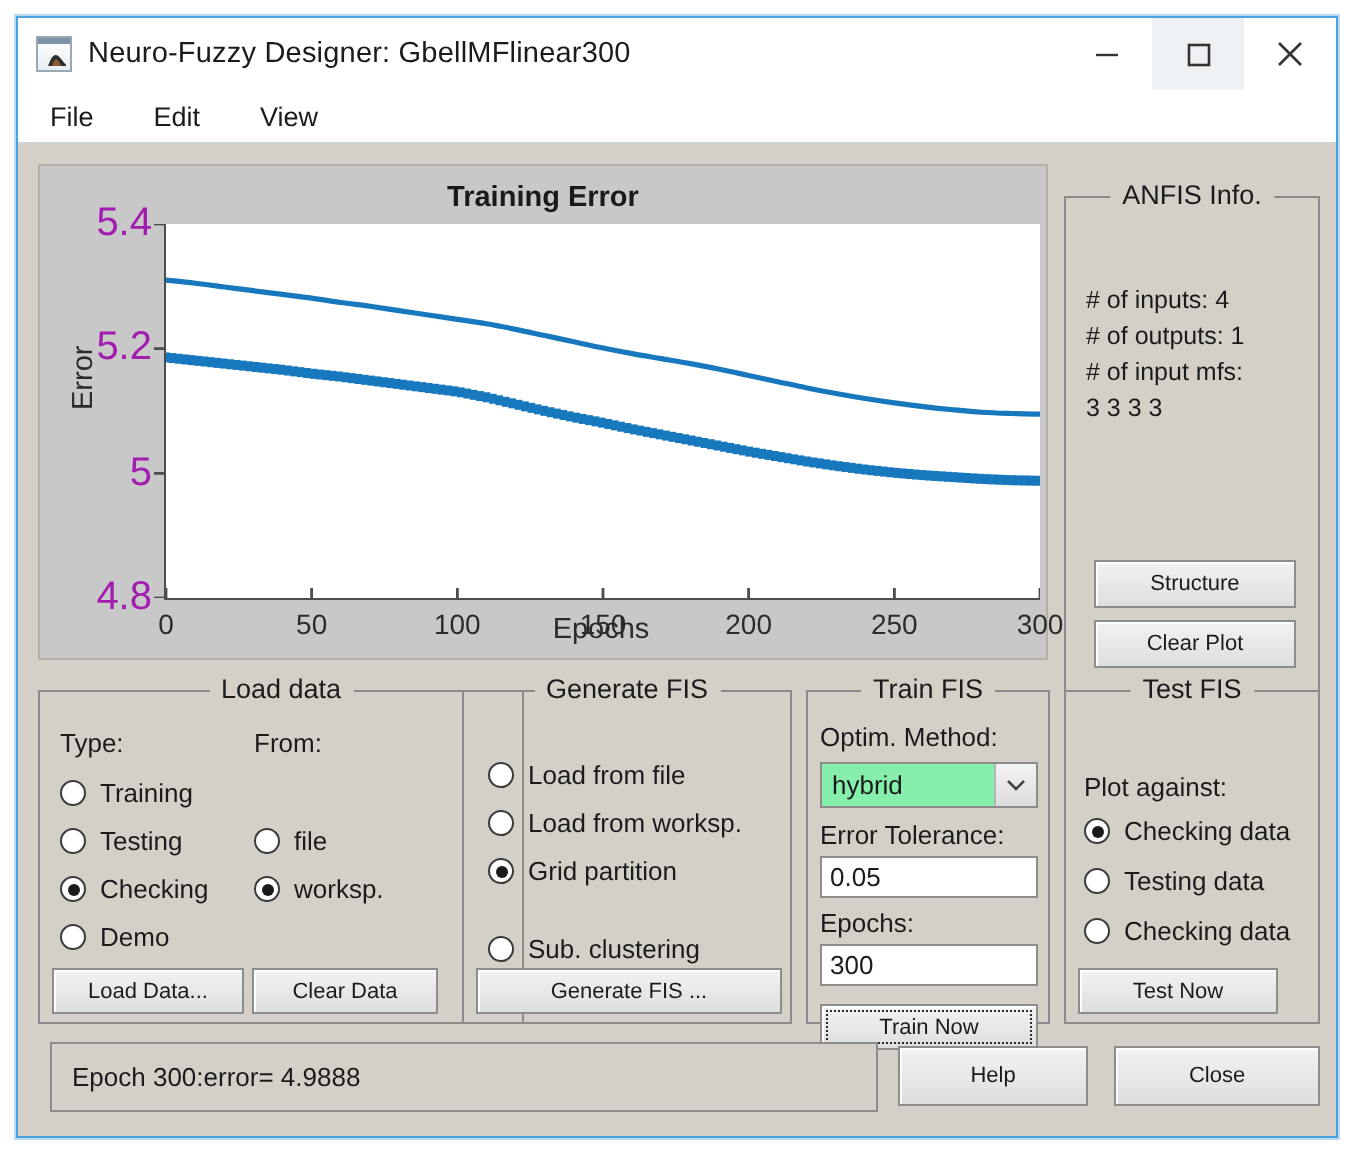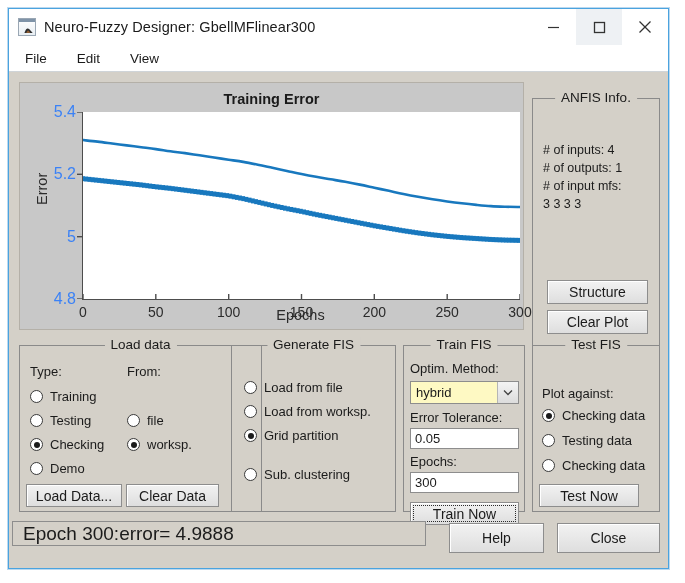--- a/index.html
+++ b/index.html
@@ -136,22 +136,22 @@
     background: #ffffff;
     border-left: 1.6px solid #4d4d4d;
     border-bottom: 1.6px solid #4d4d4d;
     box-sizing: content-box;
   }
   #axes-svg { display: block; }
   .ytick-label {
     position: absolute;
     right: 100%;
     margin-right: 7px;
-    font-size: 16px;
-    color: #3b82f6;
+    font-size: 20px;
+    color: #a21caf;
     white-space: nowrap;
     transform: translateY(-50%);
   }
   .xtick-label {
     position: absolute;
     top: 100%;
     margin-top: 5px;
     font-size: 14px;
     color: #2b2b2b;
     white-space: nowrap;
@@ -211,21 +211,21 @@
     color: #1b1b1b;
     white-space: nowrap;
   }
 
   
   .btn {
     position: absolute;
     background: linear-gradient(#f2f2f2, #dedede);
     border: 1px solid #8d8d8d;
     box-sizing: border-box;
-    font-size: 14px;
+    font-size: 11px;
     color: #1b1b1b;
     display: flex;
     align-items: center;
     justify-content: center;
     box-shadow: inset 1px 1px 0 #ffffff;
     white-space: nowrap;
   }
   .btn.focused::after {
     content: "";
     position: absolute;
@@ -275,21 +275,21 @@
     background: #1b1b1b;
   }
   .radio .rlabel {
     font-size: 13px;
     color: #1b1b1b;
   }
 
   
   .combo {
     position: absolute;
-    background: #fef9c3;
+    background: #86efac;
     border: 1px solid #8d8d8d;
     box-sizing: border-box;
     display: flex;
     align-items: center;
     font-size: 13px;
     color: #1b1b1b;
   }
   .combo .cval { padding-left: 5px; flex: 1; }
   .combo .carrow {
     width: 20px;
@@ -310,31 +310,31 @@
     display: flex;
     align-items: center;
     padding-left: 4px;
     font-size: 13px;
     color: #1b1b1b;
   }
 
   
   #status-bar {
     position: absolute;
-    left: 3px;
+    left: 16px;
     top: 448px;
     width: 414px;
-    height: 25px;
+    height: 35px;
     background: #d4d0c8;
     border: 1px solid #8d8d8d;
     box-sizing: border-box;
     display: flex;
     align-items: center;
     padding-left: 10px;
-    font-size: 19px;
+    font-size: 13px;
     color: #1b1b1b;
   }
   #help-button  { left: 440px; top: 450px; width: 95px; height: 30px; }
   #close-button { left: 548px; top: 450px; width: 103px; height: 30px; }
 </style>
 </head>
 <body>
 
 <div id="app-window">
 
@@ -613,20 +613,21 @@
         <span class="rlabel">Load from worksp.</span>
       </div>
       <div class="radio on" style="left:12px; top:82px;">
         <span class="dot"></span>
         <span class="rlabel">Grid partition</span>
       </div>
       <div class="radio" style="left:12px; top:106px;margin-top:15px;">
         <span class="dot"></span>
         <span class="rlabel">Sub. clustering</span>
       </div>
+      <div class="btn" style="left:6px; top:138px; width:153px; height:23px;">Generate FIS ...</div>
     </div>
 
     <div class="panel" id="train-panel">
       <div class="panel-title">Train FIS</div>
       <div class="ptext" style="left:6px; top:15px;">Optim. Method:</div>
       <div class="combo" style="left:6px; top:35px; width:109px; height:23px;">
         <span class="cval">hybrid</span>
         <span class="carrow">
           <svg width="10" height="7" viewBox="0 0 10 7">
               <path d="M1,1.5 L5,5.5 L9,1.5" fill="none" stroke="#444" stroke-width="1.3"></path>

